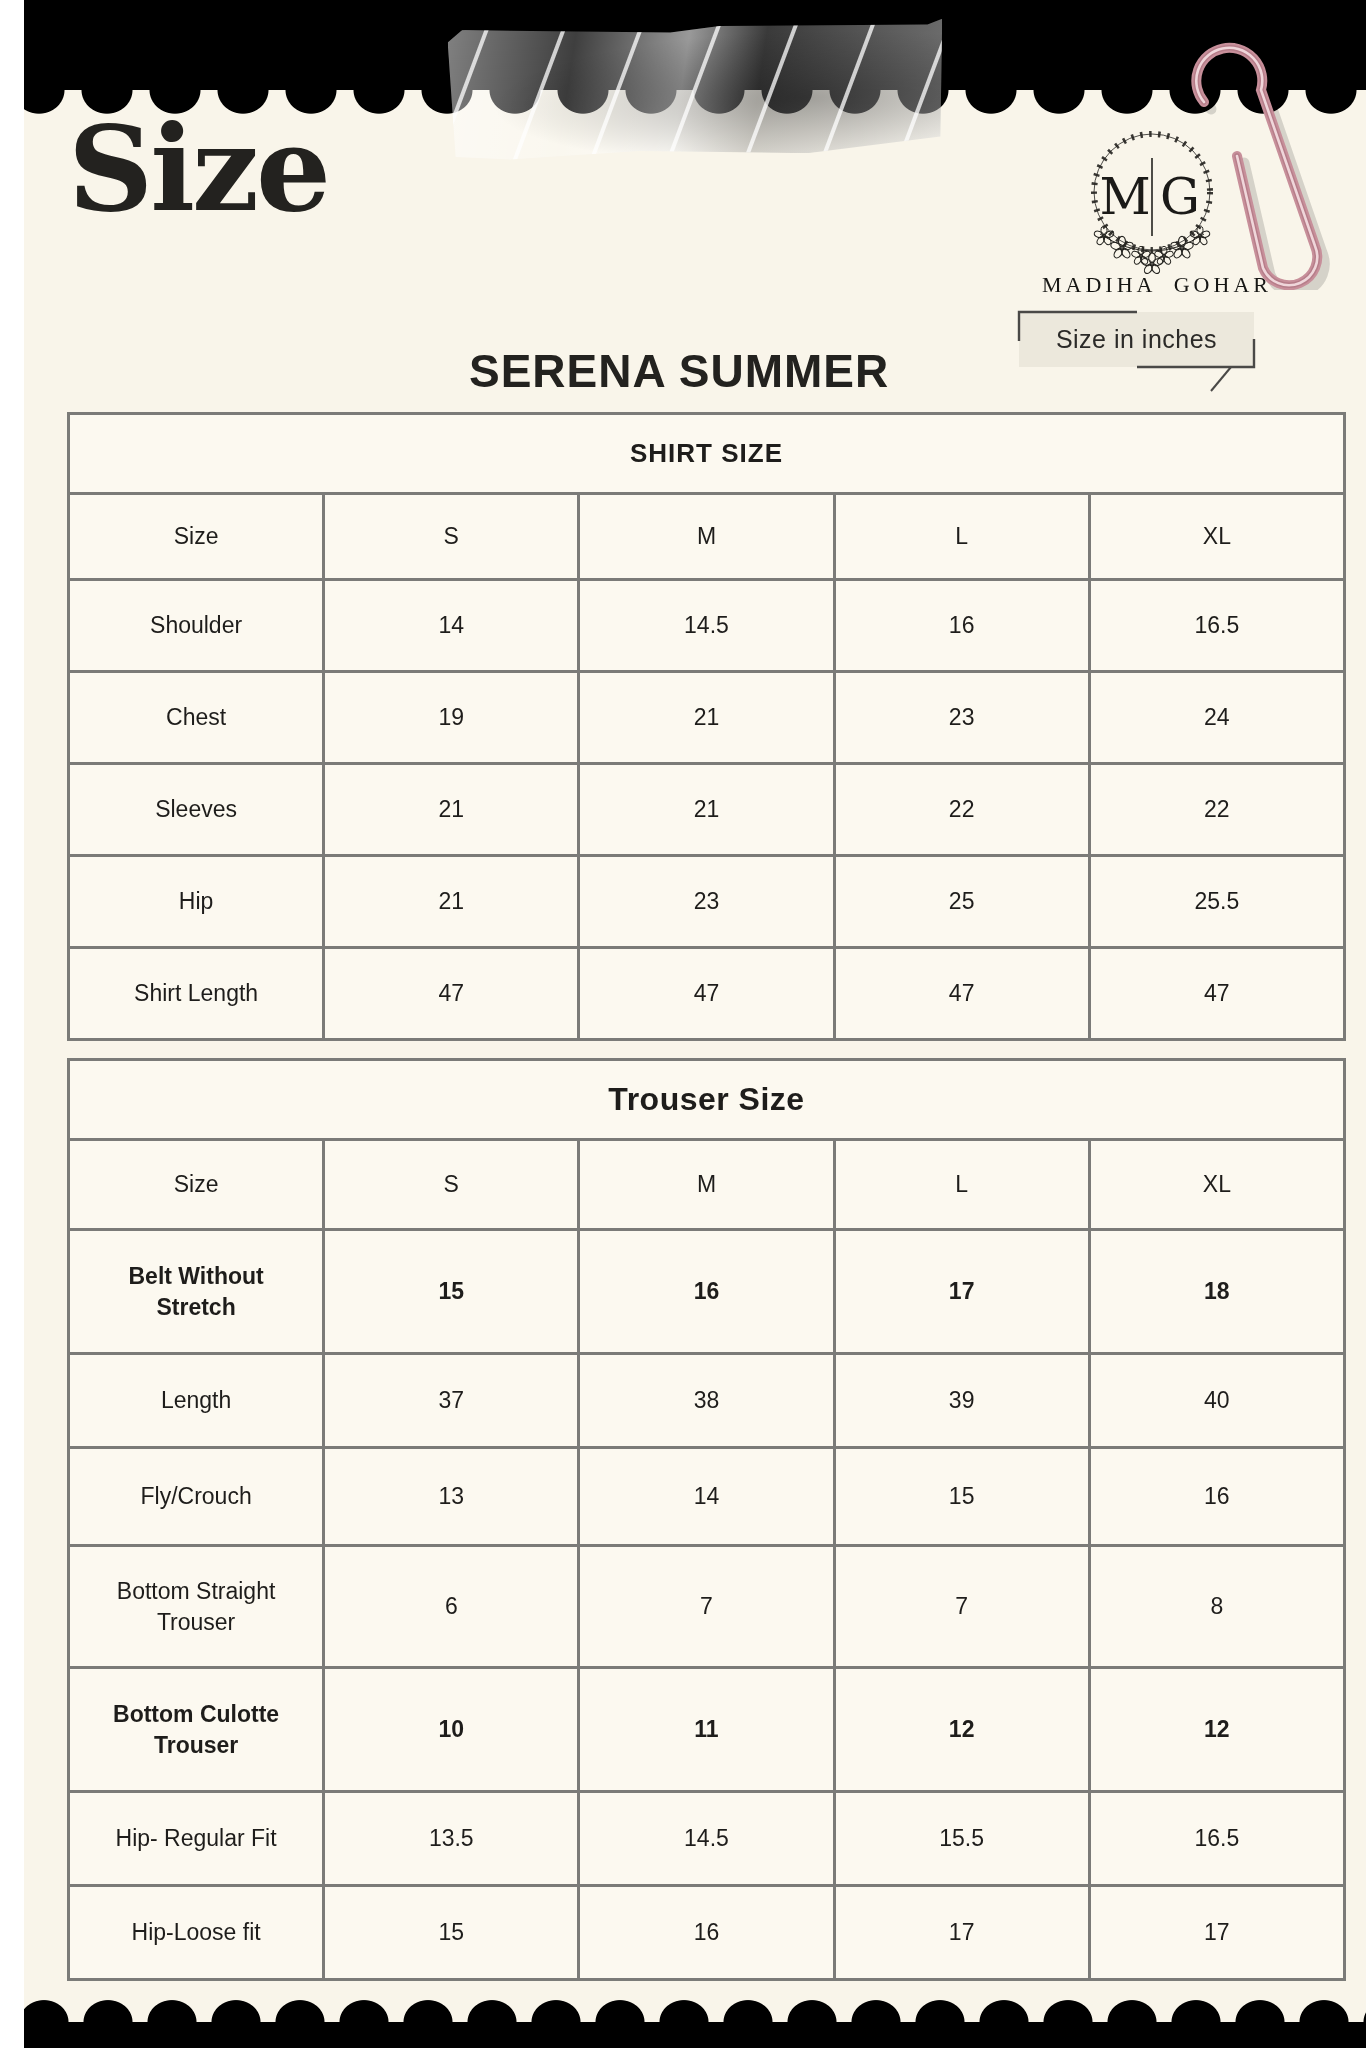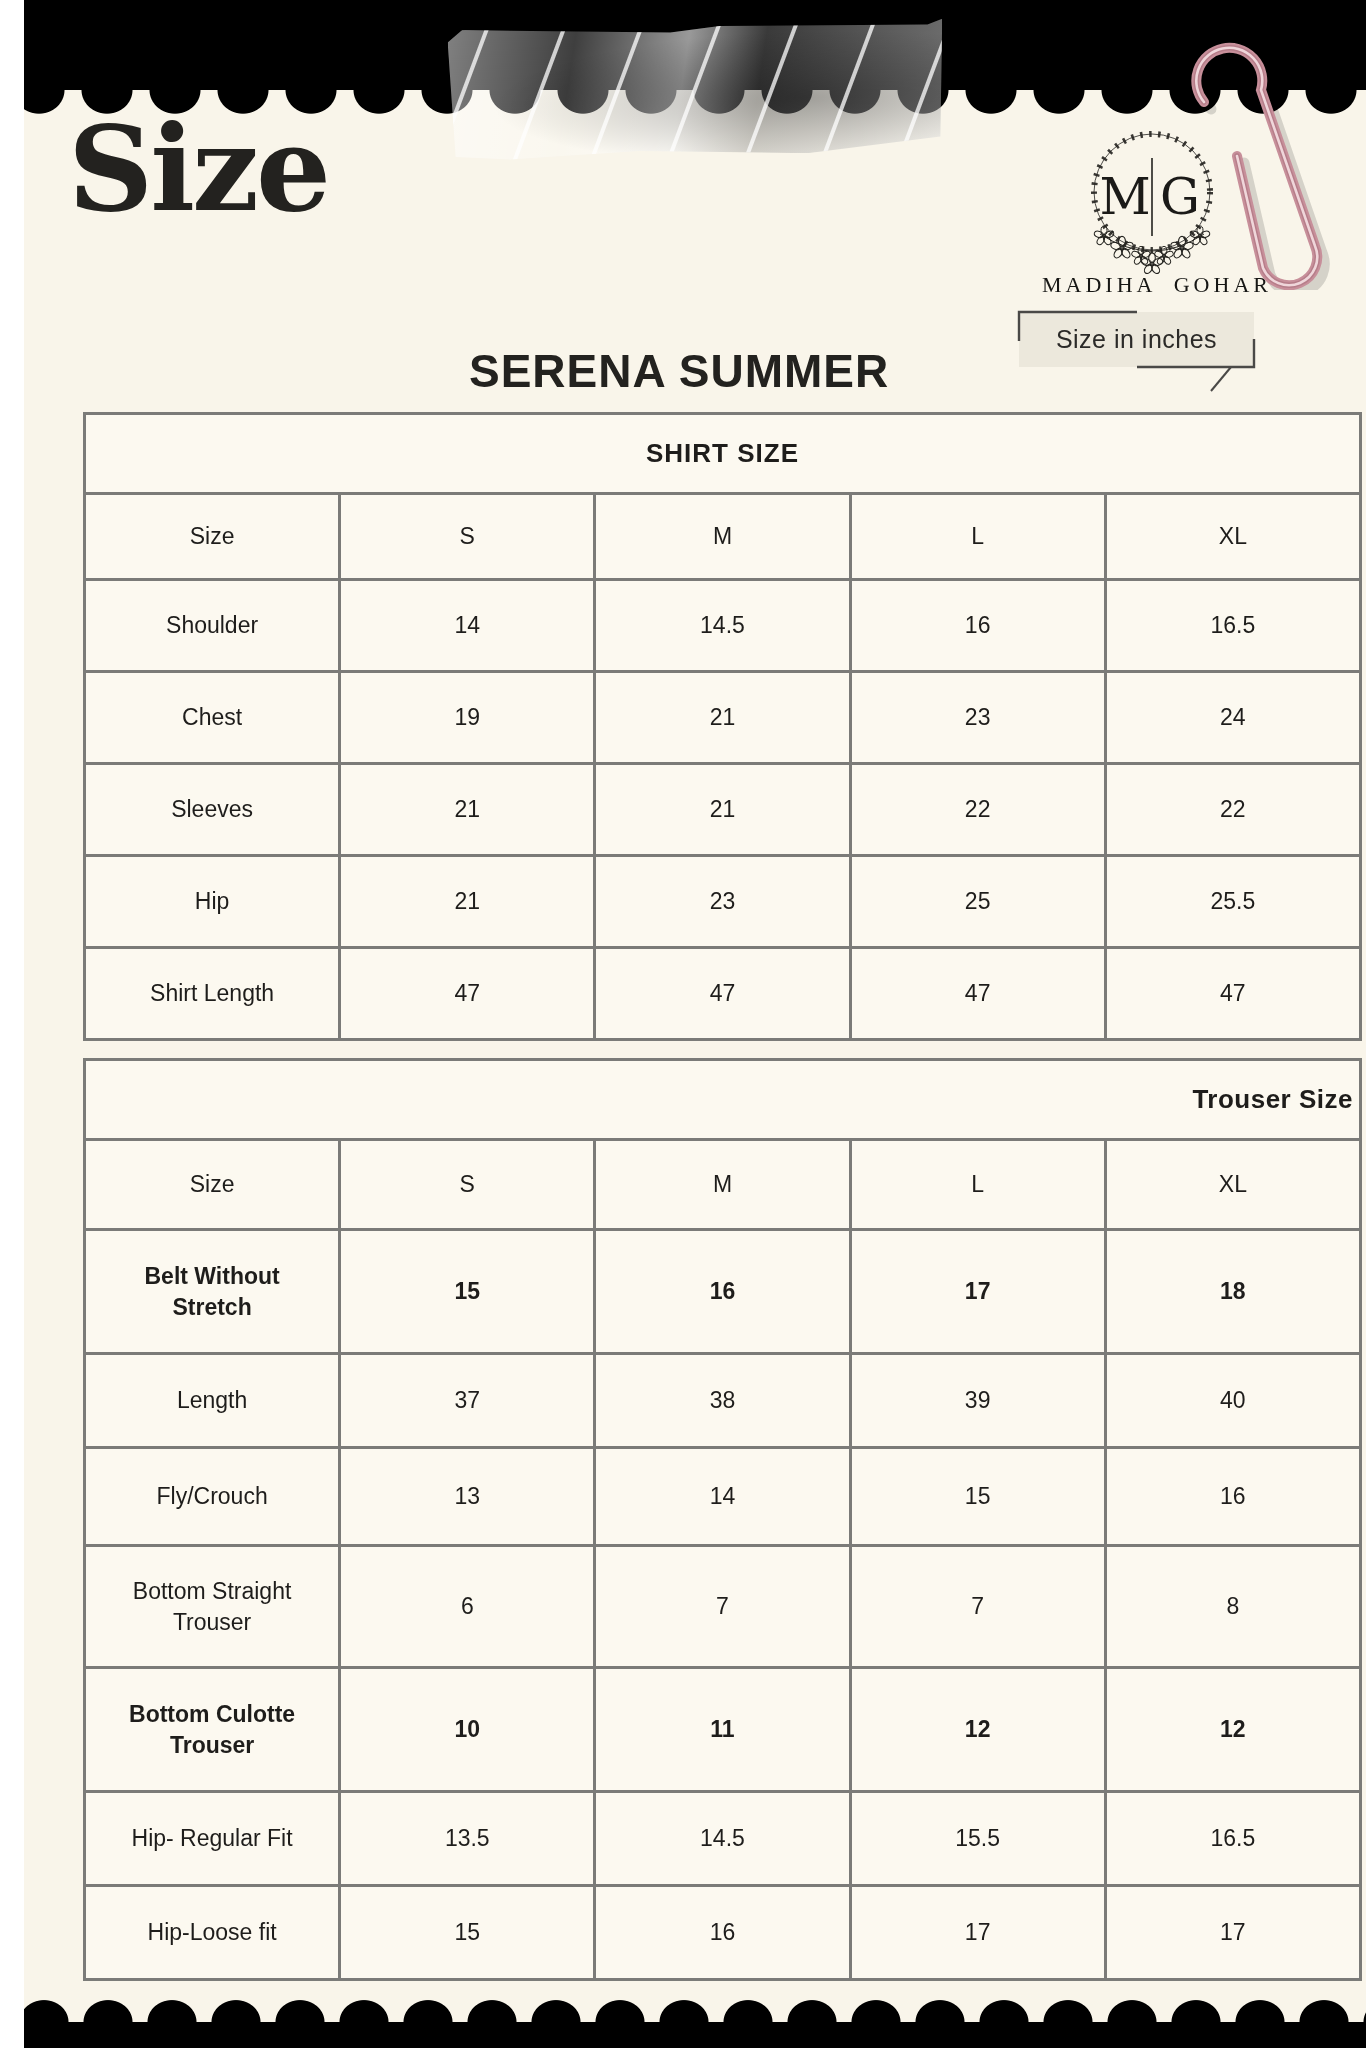--- a/index.html
+++ b/index.html
@@ -68,21 +68,21 @@
     position:absolute;left:995px;top:312px;width:235px;height:55px;
     display:flex;align-items:center;justify-content:center;
     font-size:25px;color:#2B2A28;letter-spacing:.5px;
   }
 
   
   .clip{position:absolute;left:1140px;top:30px;width:180px;height:260px;}
 
   
   table.size{
-    position:absolute;left:59px;width:1279px;
+    position:absolute;left:43px;width:1279px;
     border-collapse:collapse;table-layout:fixed;
     background:#FCF9F0;
     font-size:23px;color:#1E1D1B;
   }
   table.size td{
     border:3px solid #7B7B78;text-align:center;vertical-align:middle;
     padding:0 6px;line-height:1.32;
   }
   table.size{border:1px solid #7B7B78;}
   td.tbl-title{font-weight:700;font-size:26px;letter-spacing:1px;}
@@ -211,21 +211,21 @@
   <table class="size t-trouser">
     <colgroup>
         <col style="width:20%">
         <col style="width:20%">
         <col style="width:20%">
         <col style="width:20%">
         <col style="width:20%">
       </colgroup>
     <tbody>
         <tr class="rh80">
-      <td class="tbl-title" colspan="5" style="font-size:26px;letter-spacing:.5px;text-align:right;">Trouser Size</td>
+      <td class="tbl-title" colspan="5" style="font-size:32px;letter-spacing:.5px;">Trouser Size</td>
     </tr>
     <tr class="rh90">
       <td>Size</td>
       <td>S</td>
       <td>M</td>
       <td>L</td>
       <td>XL</td>
     </tr>
     <tr class="rh124">
       <td><span class="row-label">Belt Without Stretch</span></td>

